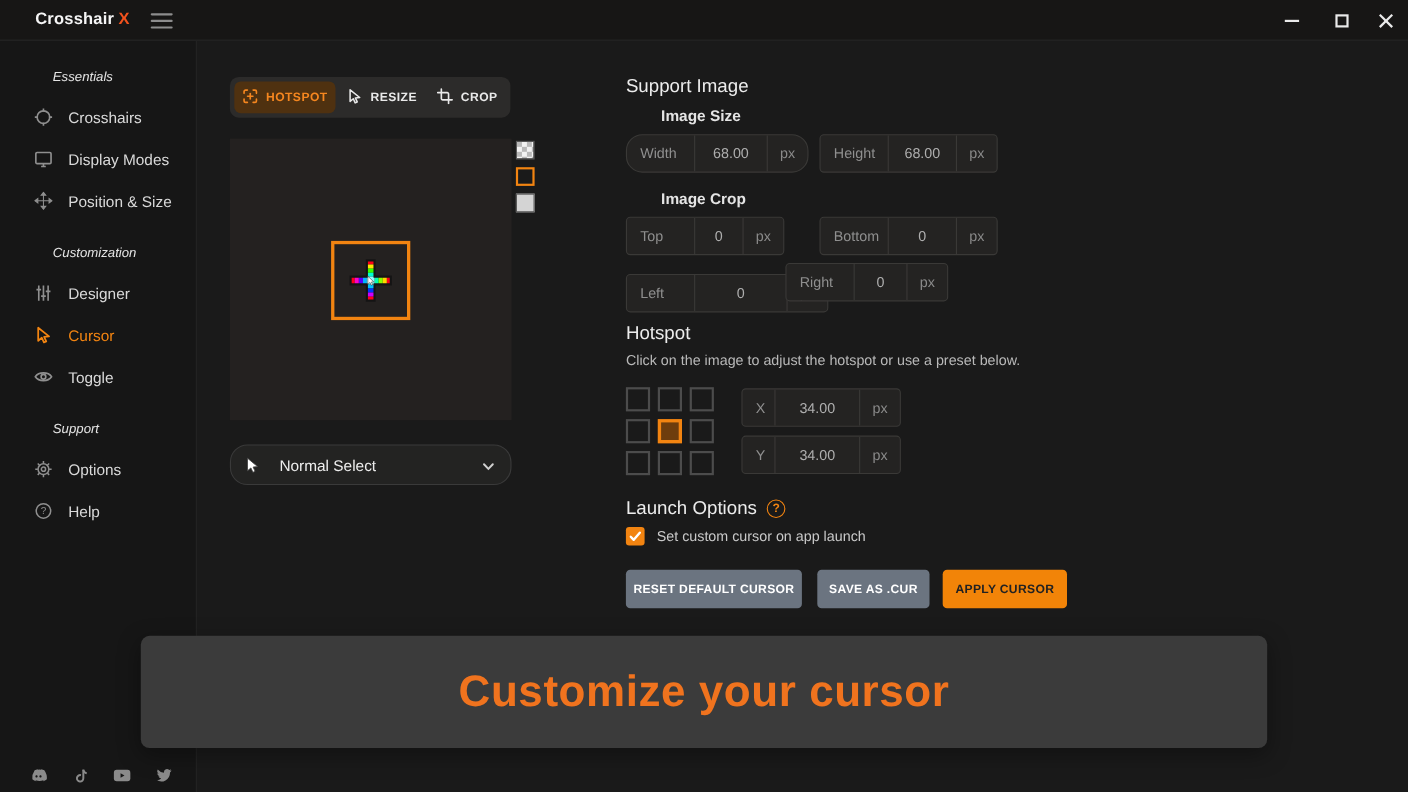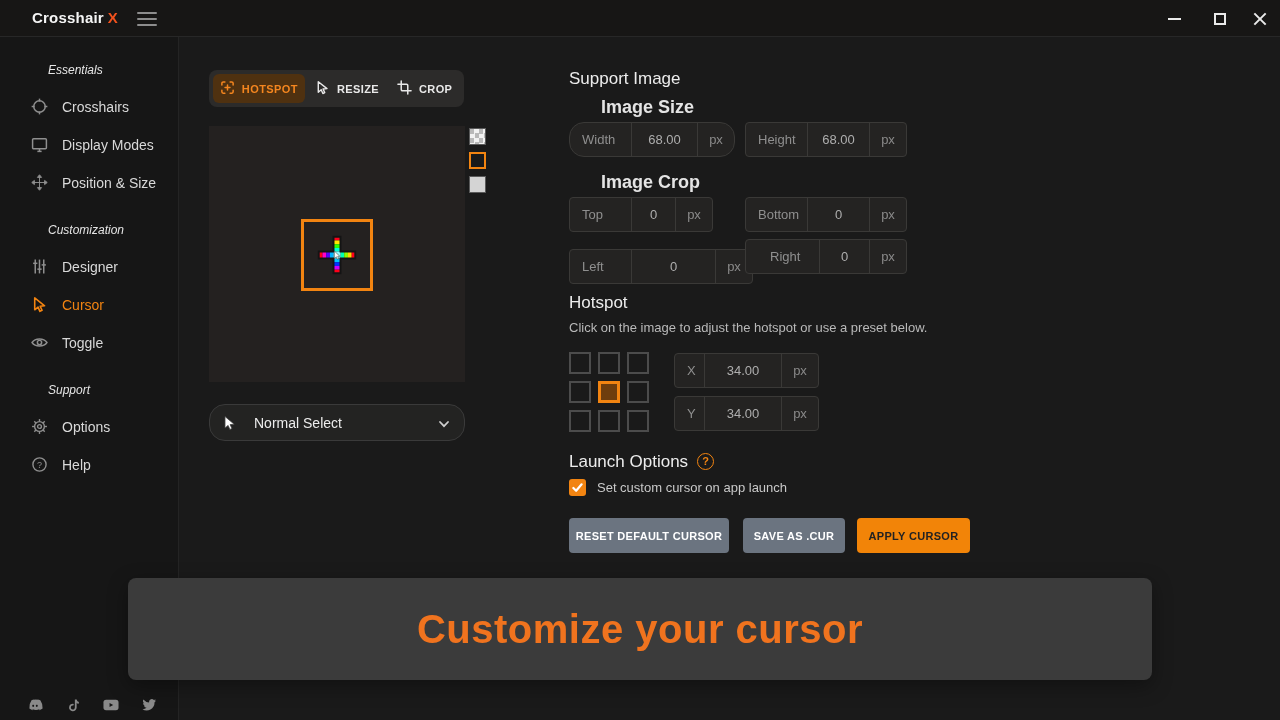--- a/index.html
+++ b/index.html
@@ -48,21 +48,21 @@
   .swatch-outline { border:2px solid #f28411; background:transparent; }
   .swatch-solid { border:1px solid #5a5a5a; background:#d4d4d4; }
   .dropdown { position:absolute; left:209px; top:404px; width:256px; height:37px; background:#232322; border:1px solid #3a3a3a; border-radius:16px; display:flex; align-items:center; cursor:pointer; z-index:1; }
   .dd-ic { margin-left:11px; width:16px; height:16px; color:#f5f5f5; }
   .dd-label { margin-left:17px; font-size:14px; color:#ededed; }
   .dd-chev { position:absolute; right:13px; top:12px; color:#cfcfcf; }
 
   
   .abs { position:absolute; }
   .h1 { font-size:17px; color:#ececec; font-weight:500; }
-  .h2 { font-size:18px; color:#e4e4e4; font-weight:bold;padding-left:32px; }
+  .h2 { font-size:14px; color:#e4e4e4; font-weight:bold;padding-left:32px; }
   .desc { font-size:13px; color:#b9b9b9; }
   .fgroup { display:flex; height:35px; background:#242322; border:1px solid #3a3937; border-radius:4px; font-size:13px; overflow:hidden; }
   .fg-label { display:flex; align-items:center; padding-left:12px; color:#8f8f8f; border-right:1px solid #3a3937; }
   .fg-value { flex:1; display:flex; align-items:center; justify-content:center; color:#aeaeae; border-right:1px solid #3a3937; }
   .fg-unit { width:36px; display:flex; align-items:center; justify-content:center; color:#8a8a8a; }
   .w-label { width:62px; } .xy-label { width:30px; }
   .preset-grid { display:grid; grid-template-columns:repeat(3,22px); grid-template-rows:repeat(3,22px); gap:7px; }
   .preset { width:22px; height:22px; border:2px solid #4c4c4c; cursor:pointer; }
   .preset.active { border:3px solid #f28411; background:#6e3d0d; }
   .help-badge { display:inline-flex; width:17px; height:17px; border:1px solid #f28411; border-radius:50%; color:#f28411; font-size:11px; font-weight:bold; align-items:center; justify-content:center; vertical-align:2px; margin-left:9px; cursor:pointer; }
@@ -347,21 +347,21 @@
   <div class="abs fgroup" style="left:745px; top:197px; width:162px;">
     <span class="fg-label w-label">Bottom</span>
     <span class="fg-value">0</span>
     <span class="fg-unit">px</span>
   </div>
   <div class="abs fgroup" style="left:569px; top:249px; width:184px;">
     <span class="fg-label w-label">Left</span>
     <span class="fg-value">0</span>
     <span class="fg-unit">px</span>
   </div>
-  <div class="abs fgroup" style="left:745px; top:239px; width:162px;padding-left:12px;">
+  <div class="abs fgroup" style="left:714px; top:239px; width:148px;">
     <span class="fg-label w-label">Right</span>
     <span class="fg-value">0</span>
     <span class="fg-unit">px</span>
   </div>
 
   <div class="abs h1" style="left:569px; top:293px;">Hotspot</div>
   <div class="abs desc" style="left:569px; top:320px;">Click on the image to adjust the hotspot or use a preset below.</div>
 
   <div class="abs preset-grid" style="left:569px; top:352px;">
     <div class="preset"></div>

